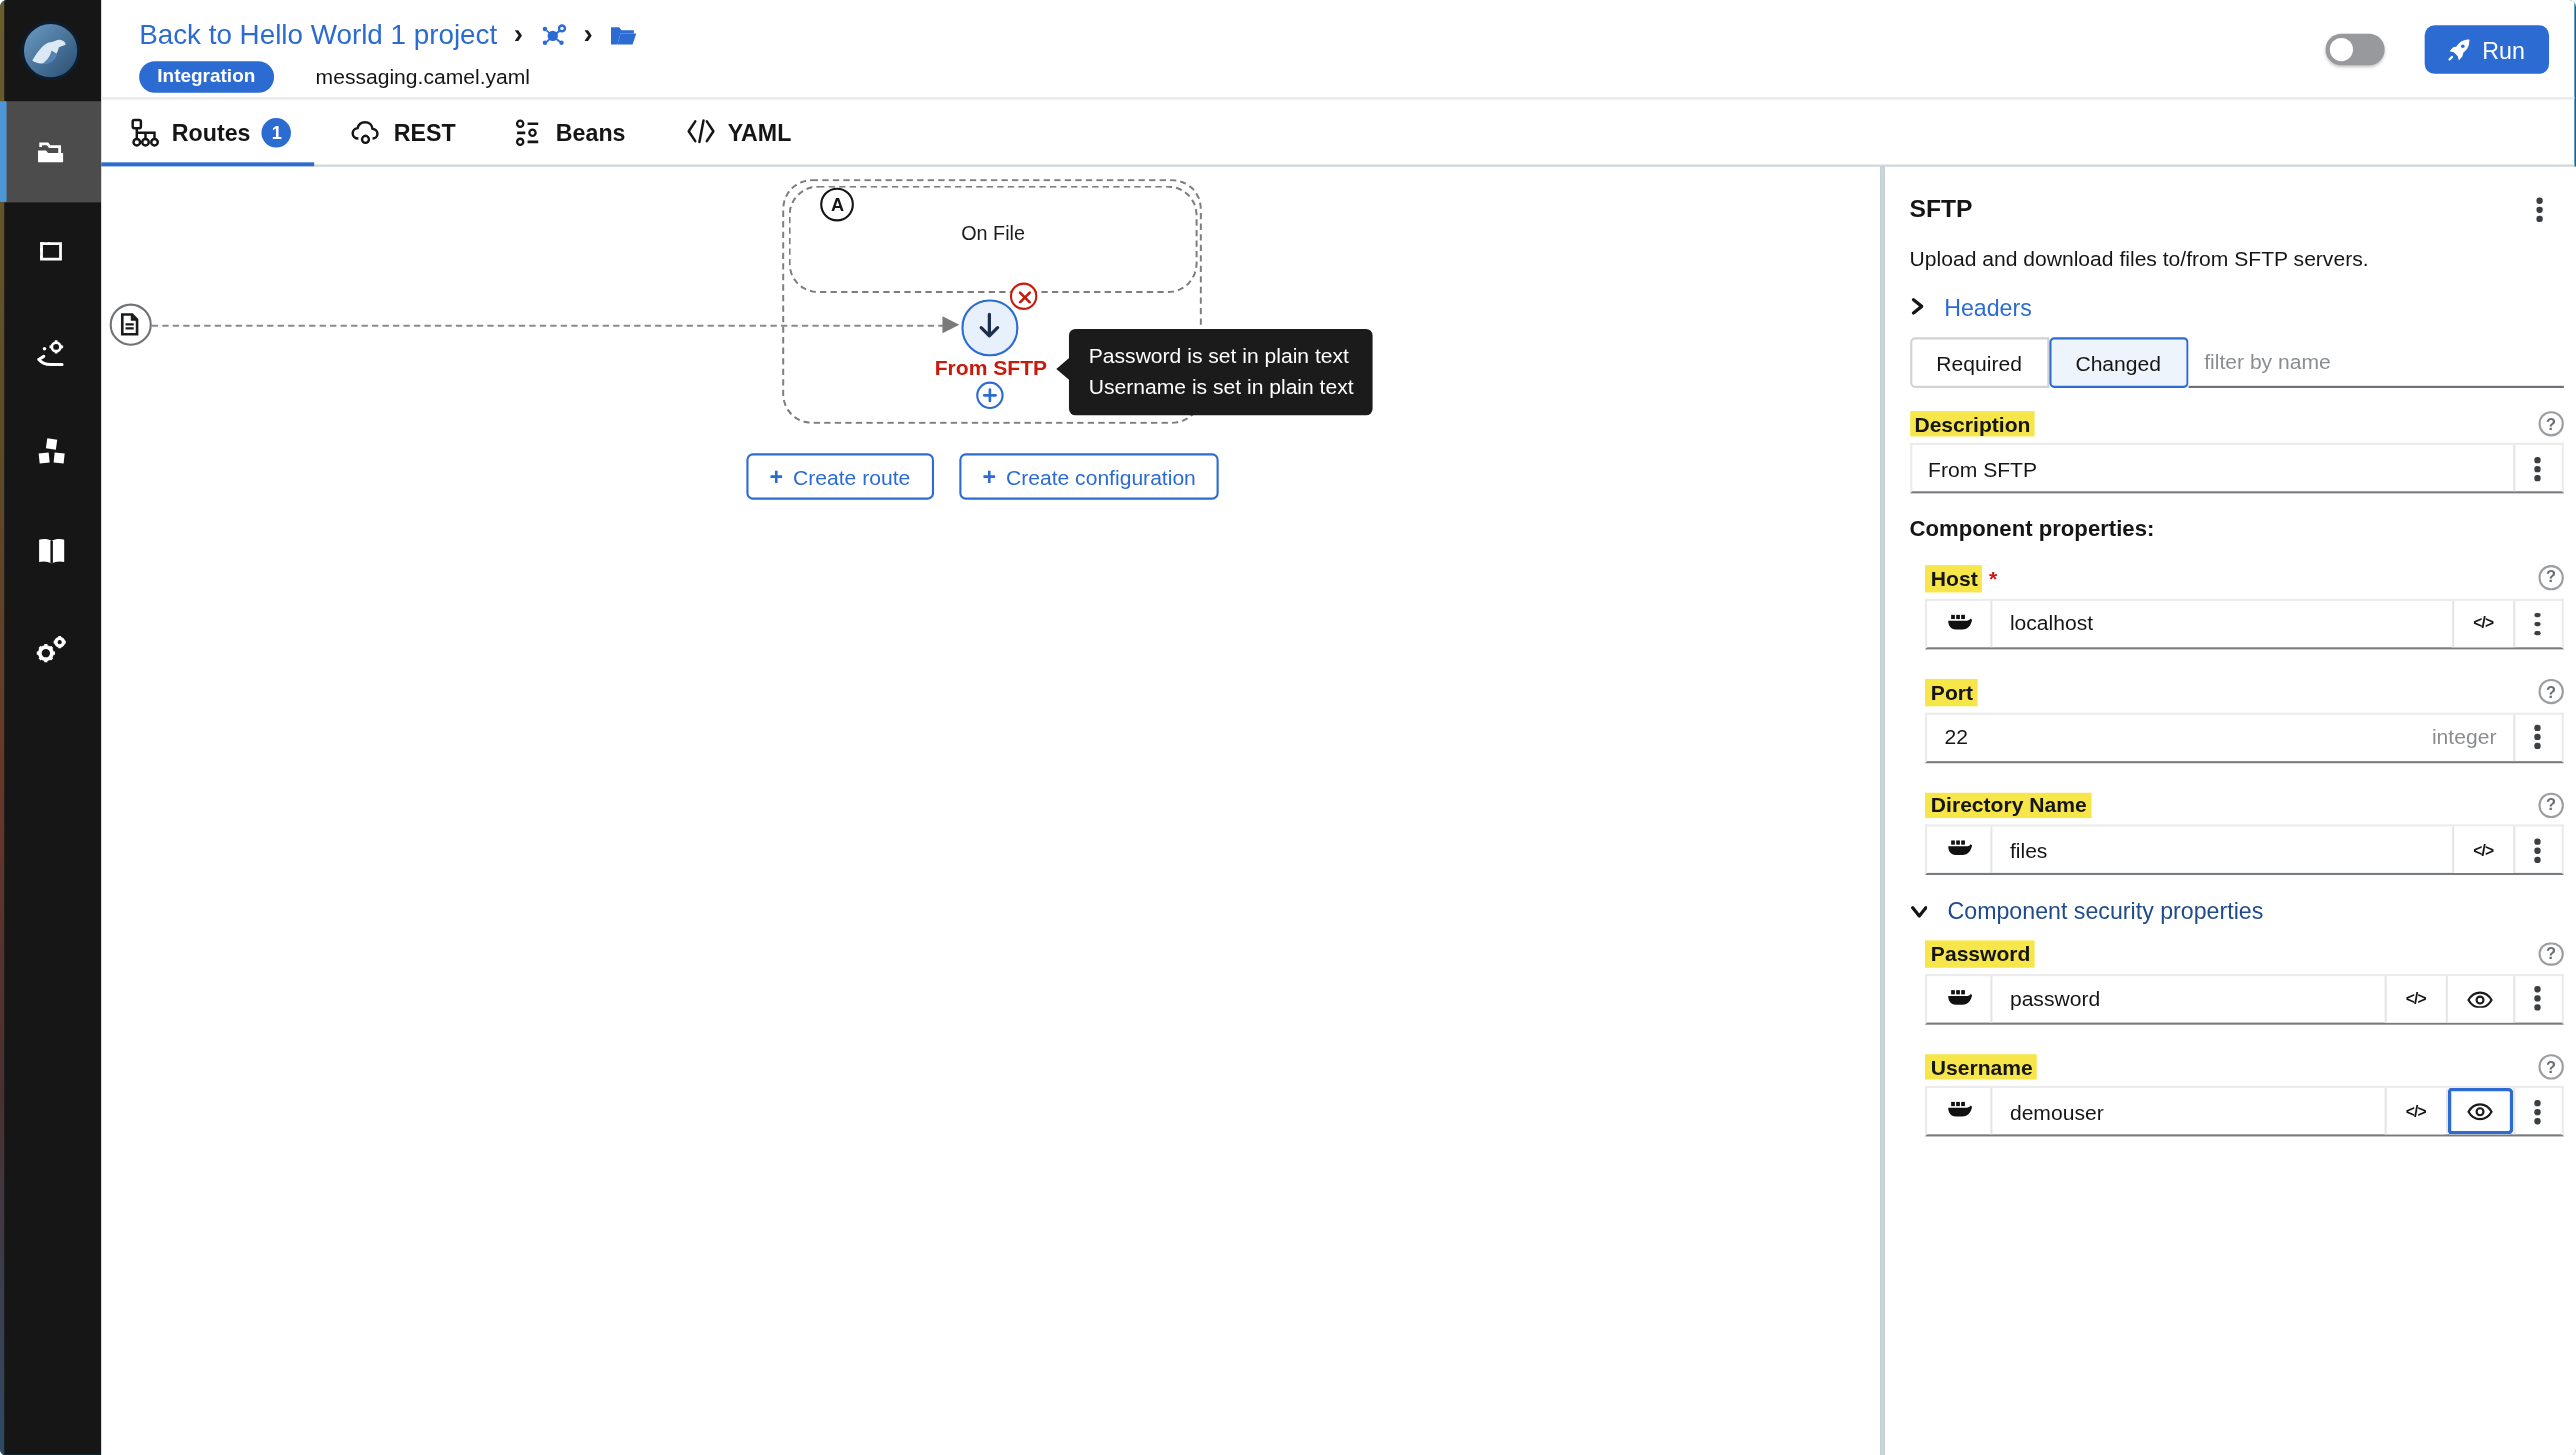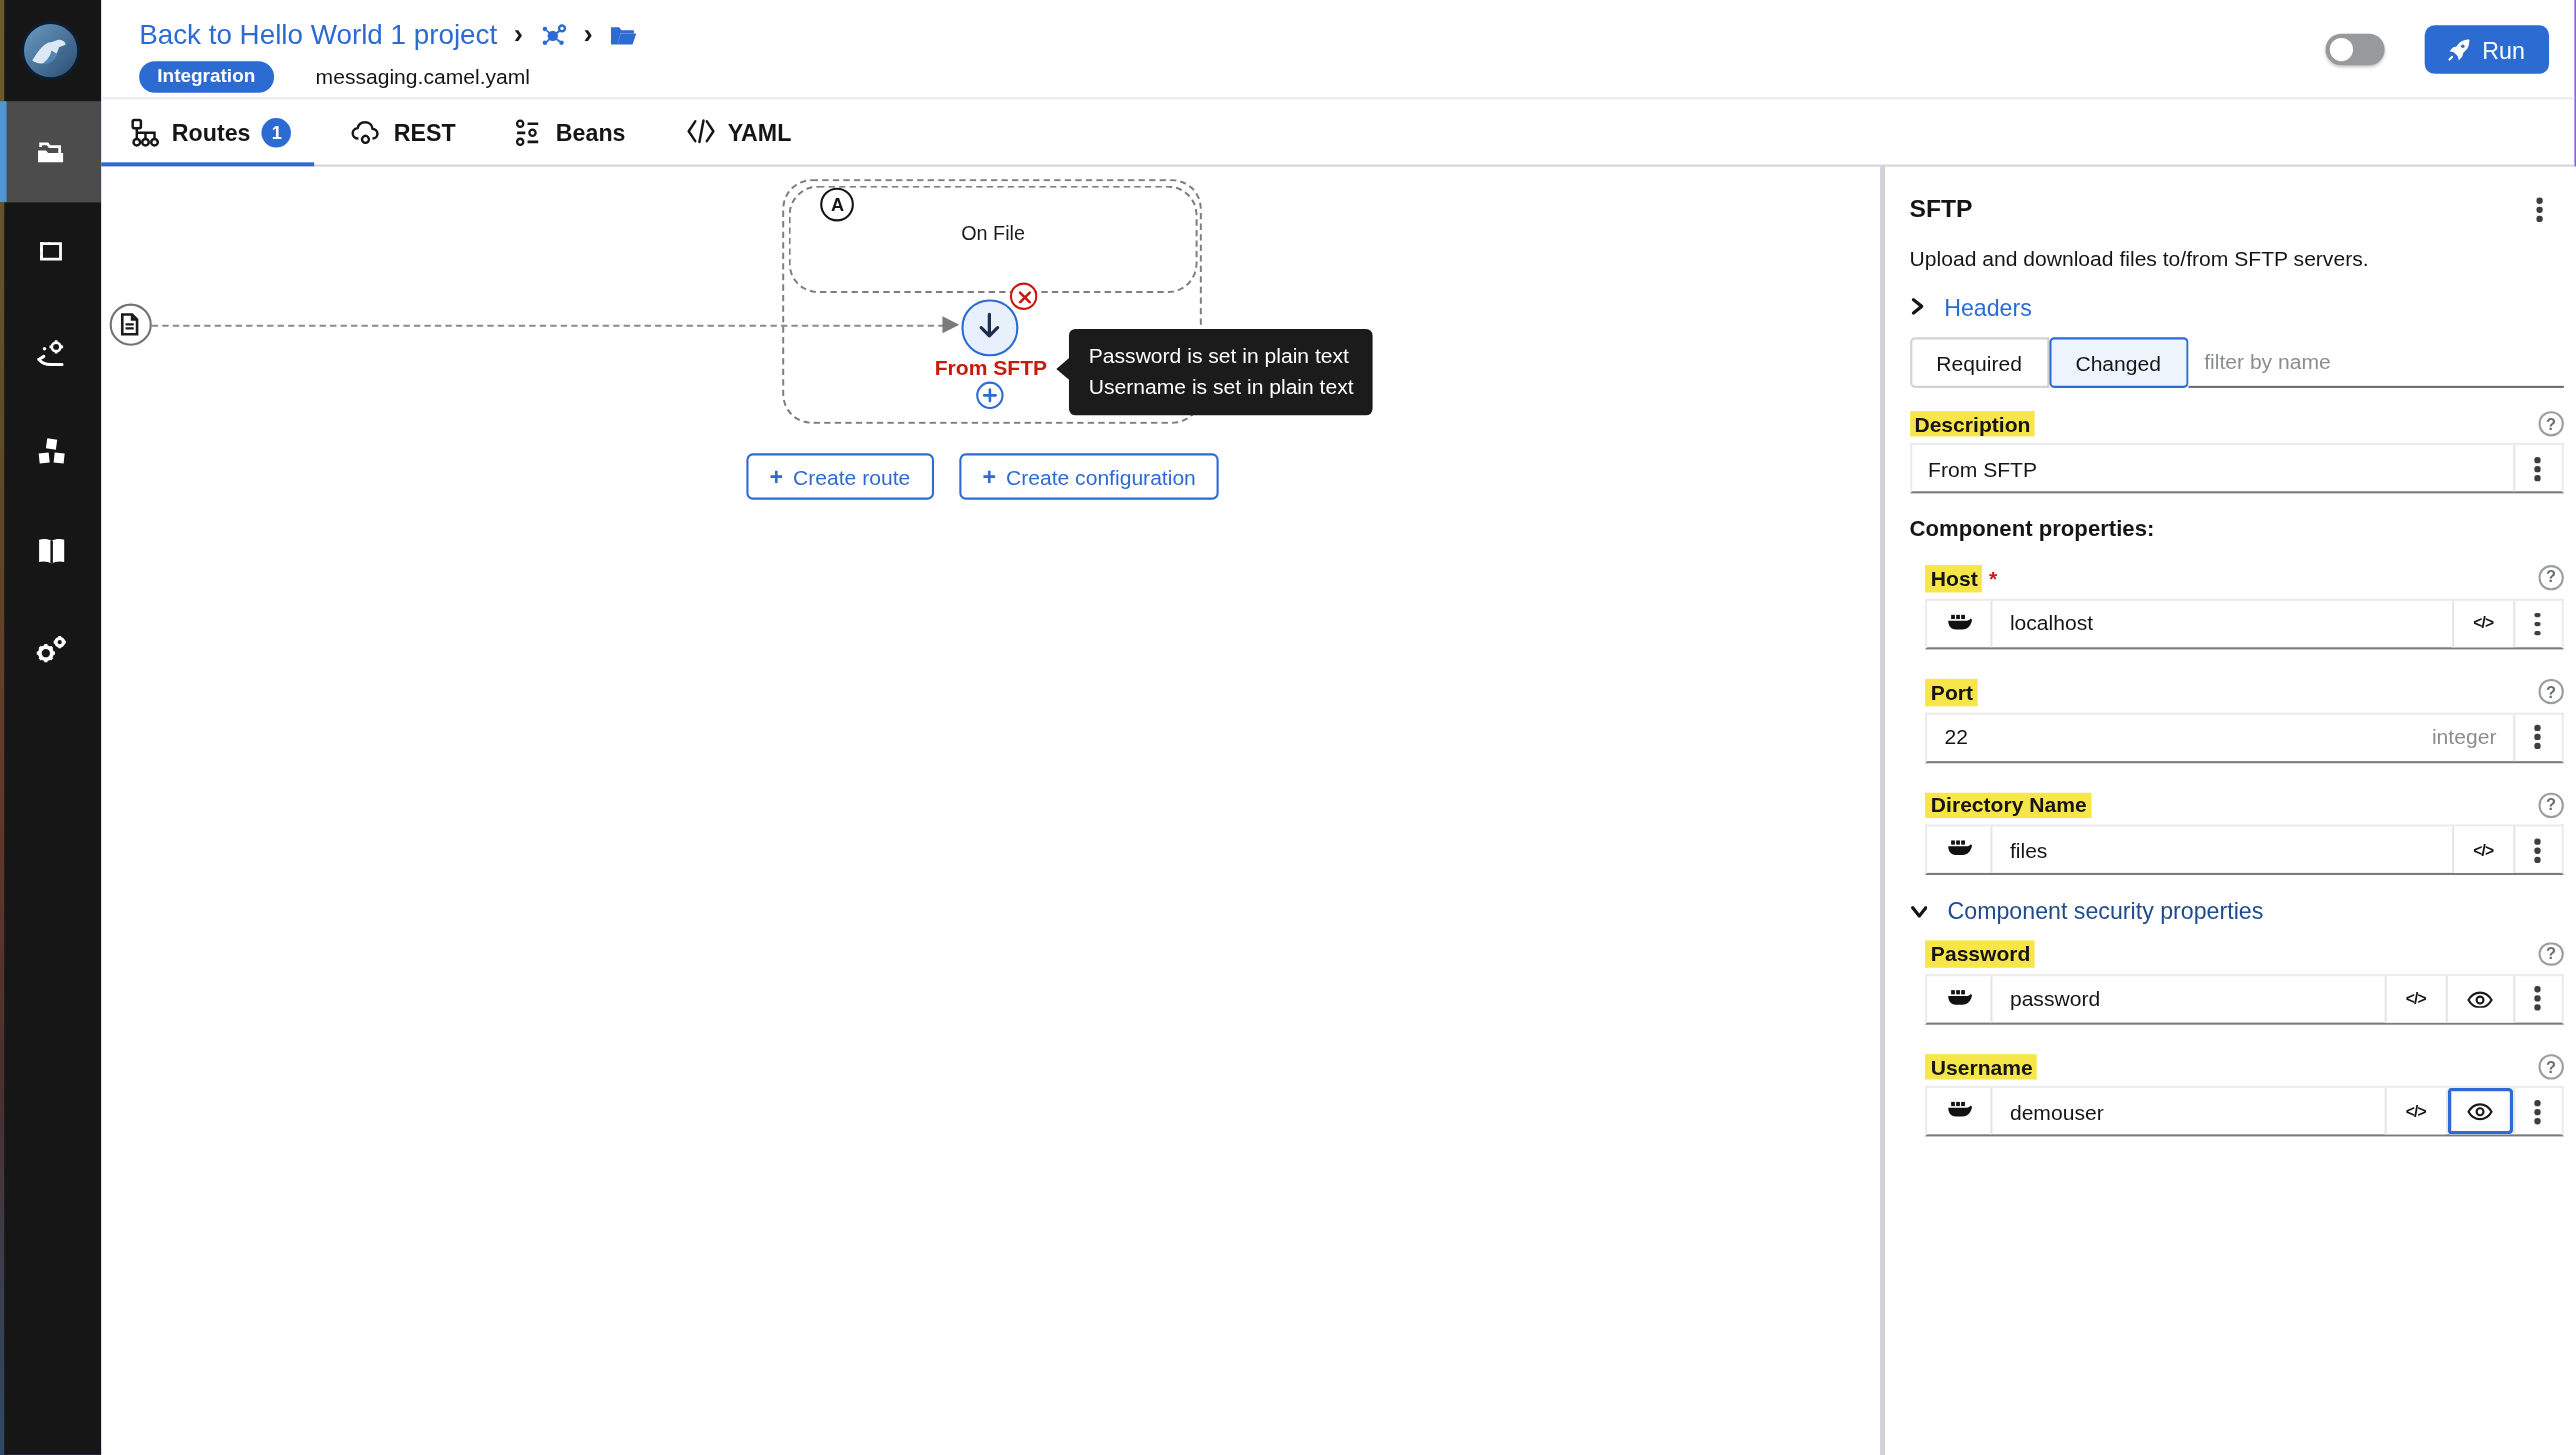--- a/index.html
+++ b/index.html
@@ -1,16 +1,16 @@
 <!DOCTYPE html>
 <html style="font-size:12.5px"><head>
 <meta charset="utf-8">
 <style>
   html,body{margin:0;padding:0;background:#fff;}
-  #stage{position:relative;width:2576px;height:1456px;overflow:hidden;background:#8b5cf6;}
+  #stage{position:relative;width:2576px;height:1456px;overflow:hidden;background:#0369a1;border-radius:7px;}
   #app{position:relative;width:1222px;height:690px;transform:scale(2.10842);transform-origin:0 0;
        font-family:"Liberation Sans",sans-serif;color:#151515;-webkit-font-smoothing:antialiased;}
   .abs{position:absolute;}
   
   .sidebar{left:0;top:0;width:48px;height:690px;background:#161616;}
   .edge-strip{left:0;top:0;width:2.3px;height:690px;
     background:linear-gradient(180deg,#6b5c2e 0%,#5e4b27 30%,#63382a 55%,#4a3030 75%,#2e4a66 100%);}
   .logo-wrap{left:9.4px;top:8.6px;width:30px;height:30px;}
   .nav-item{left:0;width:48px;height:48px;display:flex;align-items:center;justify-content:center;}
   .nav-item.active{background:#4c4c4c;box-shadow:inset 3.1px 0 0 #4f96d6;}

